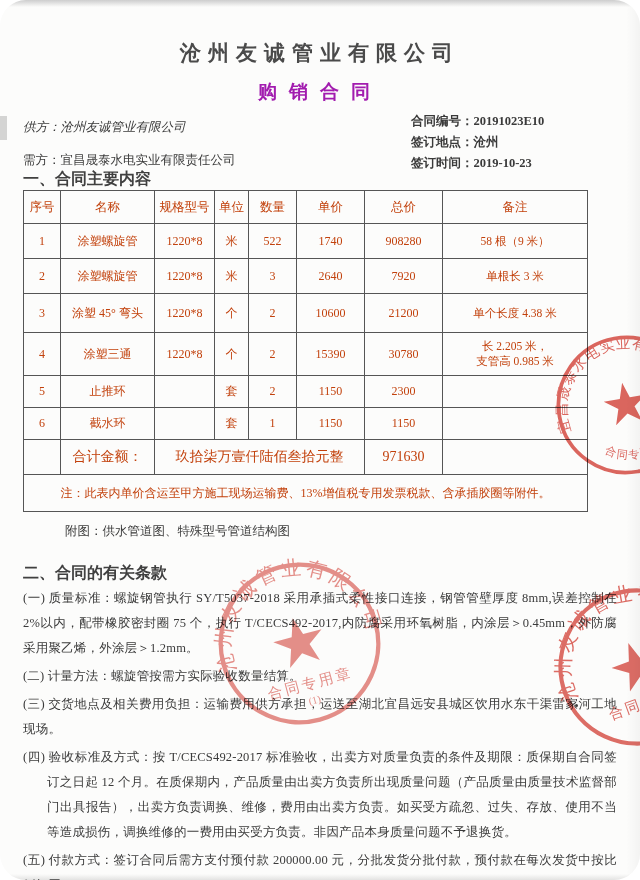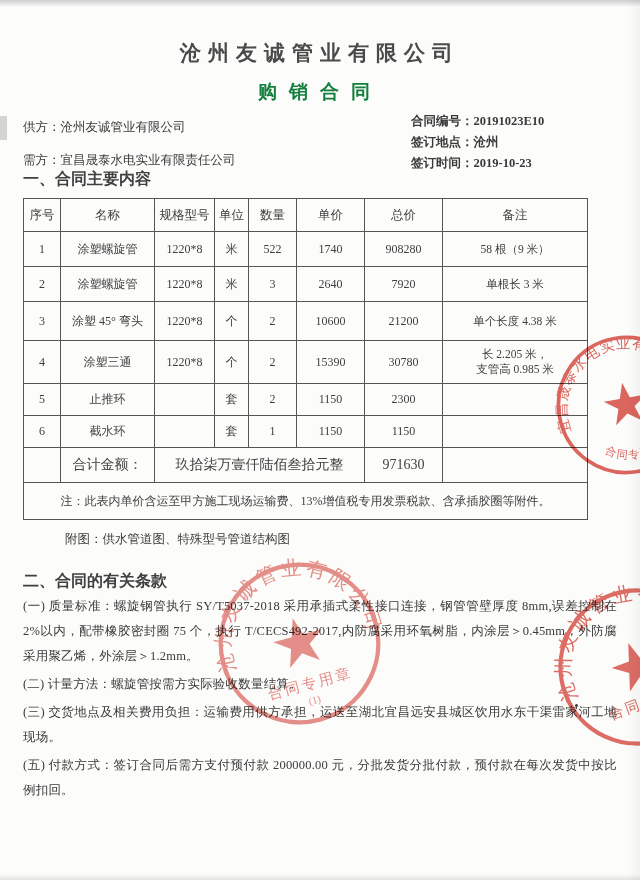--- a/index.html
+++ b/index.html
@@ -1,48 +1,49 @@
 <!DOCTYPE html>
 <html><head>
 <meta charset="utf-8">
 <style>
   html,body{margin:0;padding:0;background:#ffffff;}
   .page{
     position:relative;width:640px;height:880px;overflow:hidden;
     background:#fcfcfb;color:#3a3a3a;
     font-family:"Liberation Serif","DejaVu Serif",serif;
+    border-radius:26px;
   }
   .scan-edge-top{position:absolute;top:0;left:0;width:100%;height:7px;
     background:linear-gradient(#cdcdcd,rgba(255,255,255,0));}
   .scan-edge-bottom{position:absolute;bottom:0;left:0;width:100%;height:6px;
     background:linear-gradient(rgba(255,255,255,0),#e3e3e2);}
   .scan-edge-right{position:absolute;top:0;right:0;width:14px;height:100%;
     background:linear-gradient(to right,rgba(0,0,0,0),rgba(0,0,0,0.035));}
   .scan-artifact-left{position:absolute;left:0;top:116px;width:7px;height:24px;background:#d4d4d3;}
   .scan-speck{position:absolute;left:575px;top:704px;width:3px;height:3px;background:#3c3c3c;border-radius:50%;}
 
   .content{position:absolute;inset:0;padding:0 23px;box-sizing:border-box;}
 
   h1.company-title{margin:38px 0 0;text-align:center;font-size:21px;line-height:30px;
     font-weight:600;letter-spacing:7px;color:#4a4a4a;}
   h2.doc-title{margin:10px 0 0;text-align:center;font-size:19px;line-height:28px;
-    font-weight:600;letter-spacing:12px;color:#15803d;}
+    font-weight:600;letter-spacing:12px;color:#a21caf;}
 
   .meta{position:relative;margin-top:8px;height:56px;font-size:12.5px;}
   .meta p{margin:0;line-height:18px;}
-  .meta-supplier{position:absolute;left:0;top:4px;}
+  .meta-supplier{position:absolute;left:0;top:4px;font-style:italic;}
   .meta-buyer{position:absolute;left:0;top:37px;text-align:center;}
   .meta-right{position:absolute;left:388px;top:-2px;}
   .meta-right p{margin:0 0 3px;font-weight:bold;}
 
   .sec-title{margin:0;font-size:16px;line-height:18px;font-weight:600;color:#404040;}
   .sec1-title{margin-top:0;}
 
-  table.items{border-collapse:collapse;width:564px;margin-top:10px;table-layout:fixed;
-    font-size:12px;color:#404040;}
+  table.items{border-collapse:collapse;width:564px;margin-top:2px;table-layout:fixed;
+    font-size:12px;color:#c2410c;}
   table.items th,table.items td{border:1px solid #555;text-align:center;
     padding:1px 3px;font-weight:normal;overflow:hidden;}
   table.items thead th{height:30px;font-size:12.5px;}
   tr.row-std td{height:32px;}
   tr.row-tall td{height:36px;}
   tr.row-xtall td{height:40px;}
   tr.row-short td{height:29px;}
   td.remark{font-size:11.5px;white-space:pre-line;line-height:15px;}
   tr.total-row td{height:32px;font-size:14px;}
   td.footnote{height:34px;text-align:left;font-size:12px;padding-left:6px;}
@@ -194,20 +195,21 @@
     </table>
 
     <p class="attachment">附图：供水管道图、特殊型号管道结构图</p>
 
     <p class="sec-title sec2-title">二、合同的有关条款</p>
 
     <div class="clauses">
       <p class="clause">(一) 质量标准：螺旋钢管执行 SY/T5037-2018 采用承插式柔性接口连接，钢管管壁厚度 8mm,误差控制在 2%以内，配带橡胶密封圈 75 个，执行 T/CECS492-2017,内防腐采用环氧树脂，内涂层＞0.45mm，外防腐采用聚乙烯，外涂层＞1.2mm。</p>
       <p class="clause">(二) 计量方法：螺旋管按需方实际验收数量结算。</p>
       <p class="clause">(三) 交货地点及相关费用负担：运输费用供方承担，运送至湖北宜昌远安县城区饮用水东干渠雷家河工地现场。</p>
+      <p class="clause hang">(四) 验收标准及方式：按 T/CECS492-2017 标准验收，出卖方对质量负责的条件及期限：质保期自合同签订之日起 12 个月。在质保期内，产品质量由出卖方负责所出现质量问题（产品质量由质量技术监督部门出具报告），出卖方负责调换、维修，费用由出卖方负责。如买受方疏忽、过失、存放、使用不当等造成损伤，调换维修的一费用由买受方负责。非因产品本身质量问题不予退换货。</p>
       <p class="clause">(五) 付款方式：签订合同后需方支付预付款 200000.00 元，分批发货分批付款，预付款在每次发货中按比例扣回。</p>
 
     </div>
   </div>
 
   <svg class="stamp stamp-buyer" viewBox="0 0 200 200">
     <defs>
       <path id="arcA" d="M 22,122 A 80,80 0 1 1 178,122"></path>
       <path id="arcAb" d="M 50,145 A 60,60 0 0 0 150,145"></path>
     </defs>

